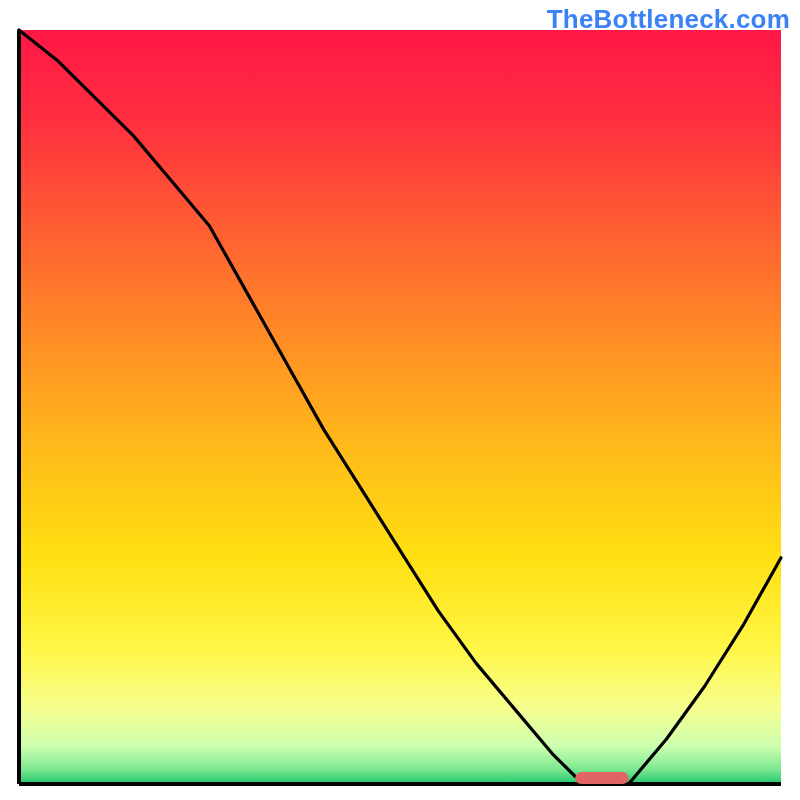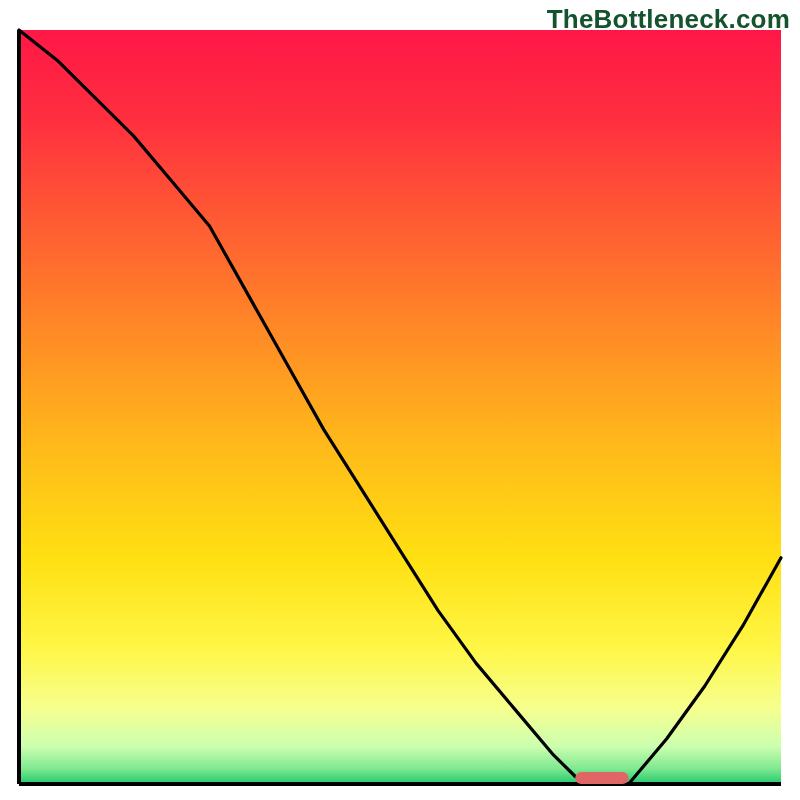--- a/index.html
+++ b/index.html
@@ -15,21 +15,21 @@
     position: relative;
     width: 800px;
     height: 800px;
   }
   .watermark {
     position: absolute;
     top: 4px;
     right: 10px;
     font-size: 26px;
     font-weight: 700;
-    color: #14532d;
+    color: #3b82f6;
     letter-spacing: 0.2px;
   }
   .plot {
     position: absolute;
     left: 15px;
     top: 28px;
     width: 770px;
     height: 760px;
   }
   svg {

